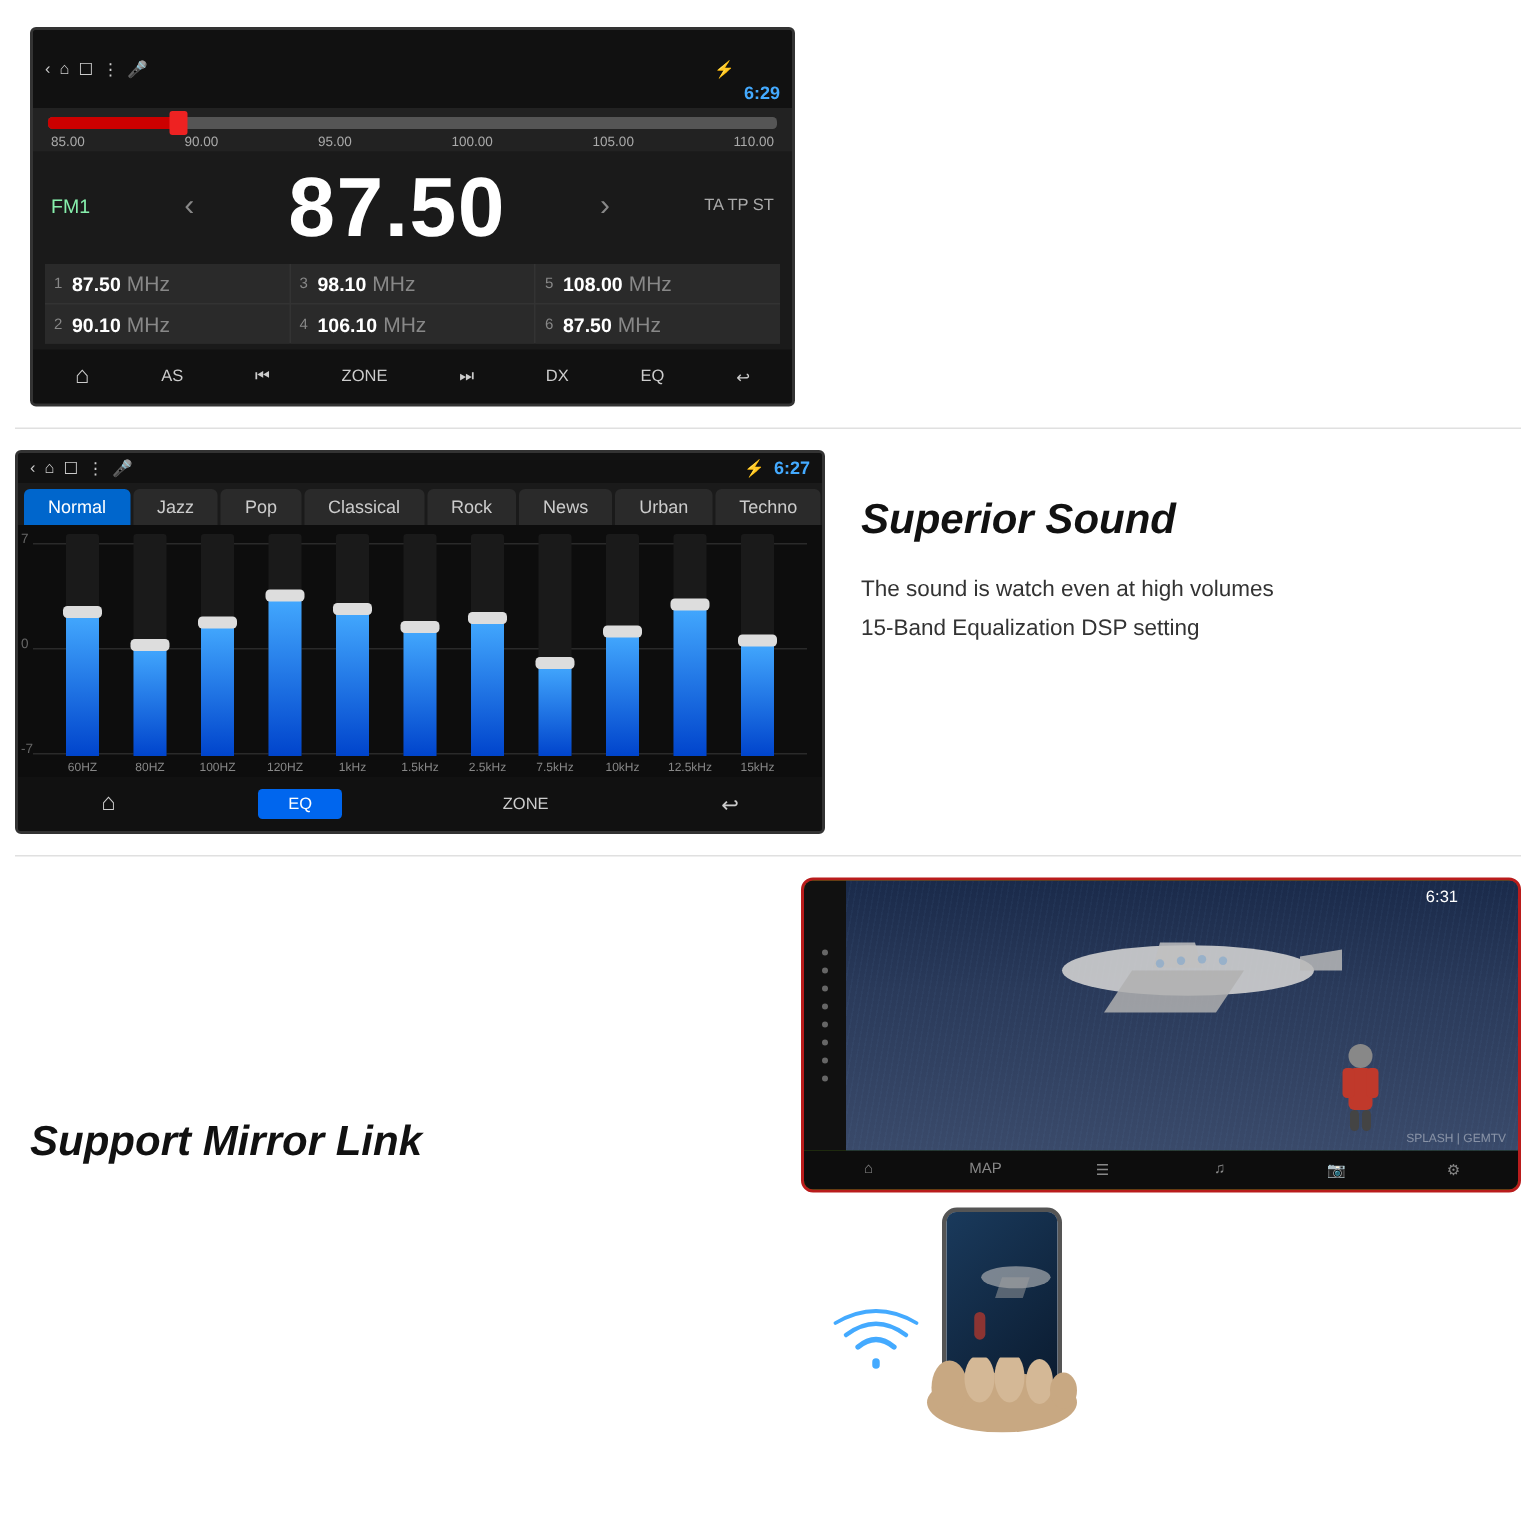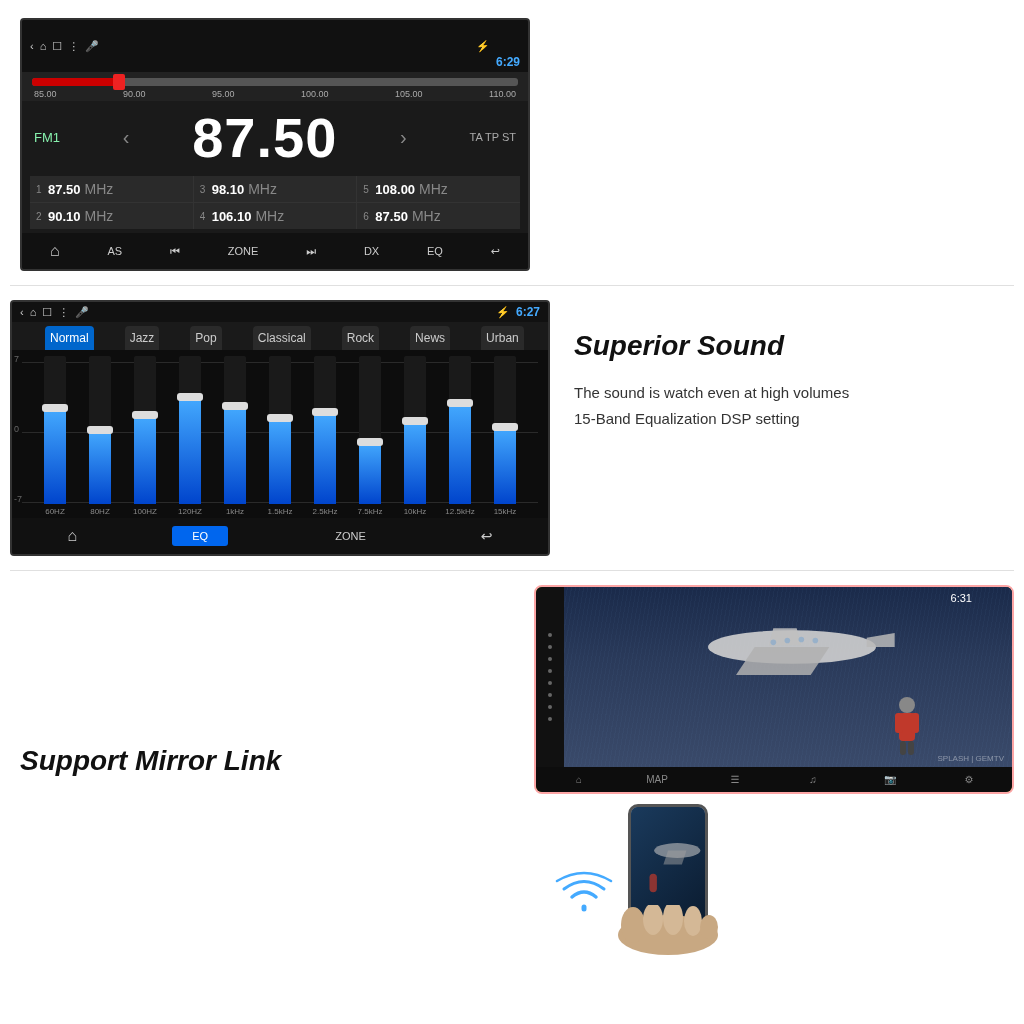--- a/index.html
+++ b/index.html
@@ -170,28 +170,27 @@
 
     
     .eq-tabs {
       display: flex;
       background: #1a1a1a;
       padding: 4px 4px 0;
       gap: 2px;
       overflow: hidden;
     }
     .eq-tab {
-      padding: 5px 5px;
+      padding: 5px 16px;
       border-radius: 4px 4px 0 0;
       font-size: 12px;
       color: #ccc;
       background: #2a2a2a;
       cursor: pointer;
       white-space: nowrap;
-      margin-left: 29px;
     }
     .eq-tab.active { background: #0066cc; color: #fff; }
 
     
     .eq-bars-area {
       background: #0d0d0d;
       padding: 6px 8px 2px;
       position: relative;
     }
     .eq-y-label {
@@ -319,21 +318,21 @@
       width: 480px;
       flex-shrink: 0;
       position: relative;
     }
     
     .car-unit {
       width: 100%;
       background: #4d7c0f;
       border-radius: 8px;
       overflow: hidden;
-      border: 2px solid #fca5a5;
+      border: 2px solid #b91c1c;
     }
     .car-unit-screen {
       width: 100%;
       height: 180px;
       background: linear-gradient(135deg, #1a3a5c 0%, #0a1a2e 30%, #1a2a3a 60%, #0d2040 100%);
       position: relative;
       overflow: hidden;
     }
     .sky-bg {
       position: absolute;

